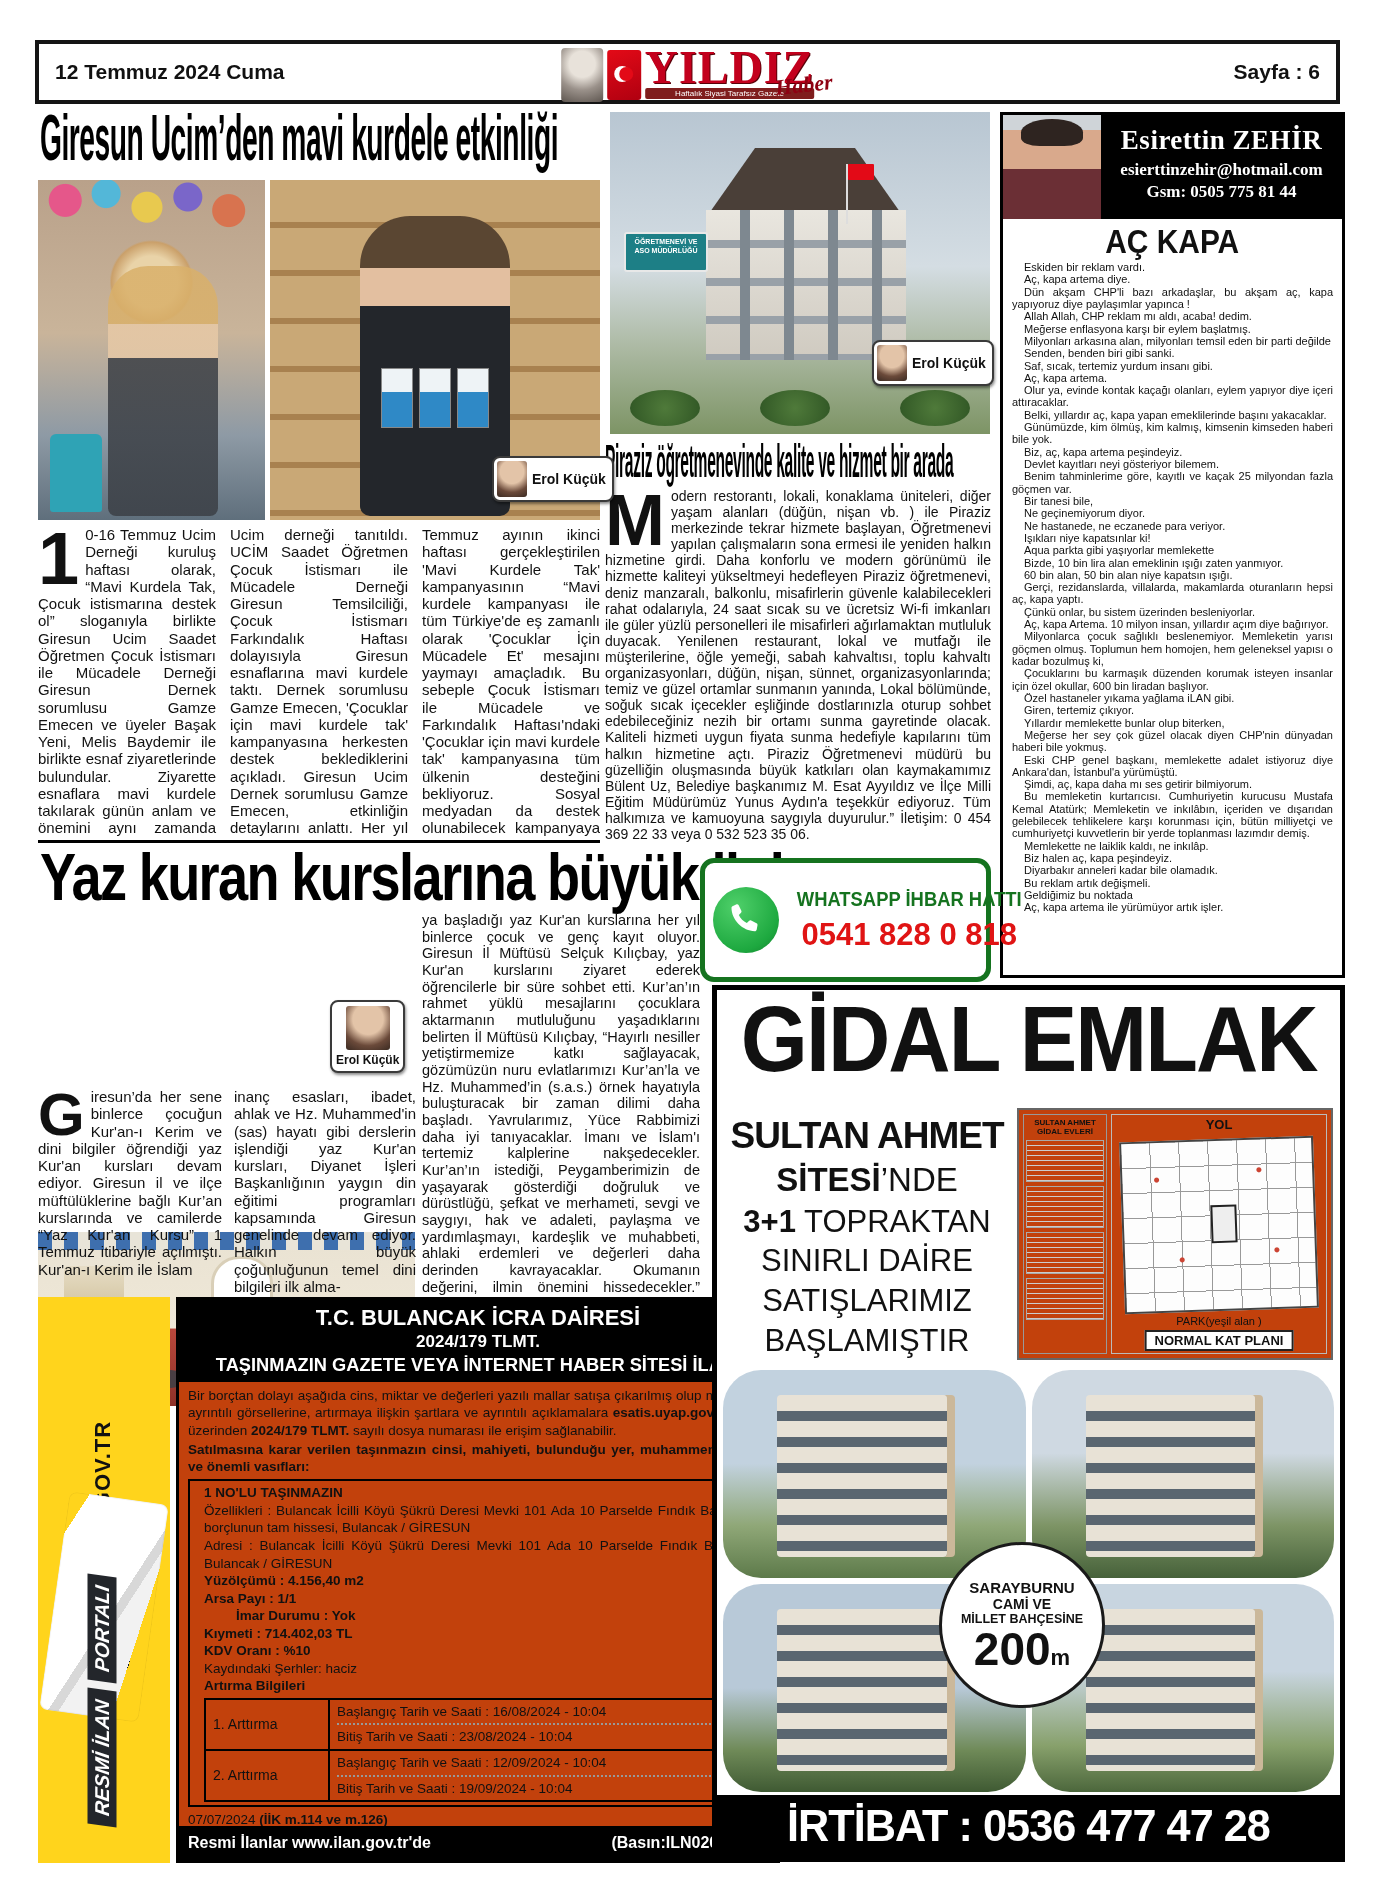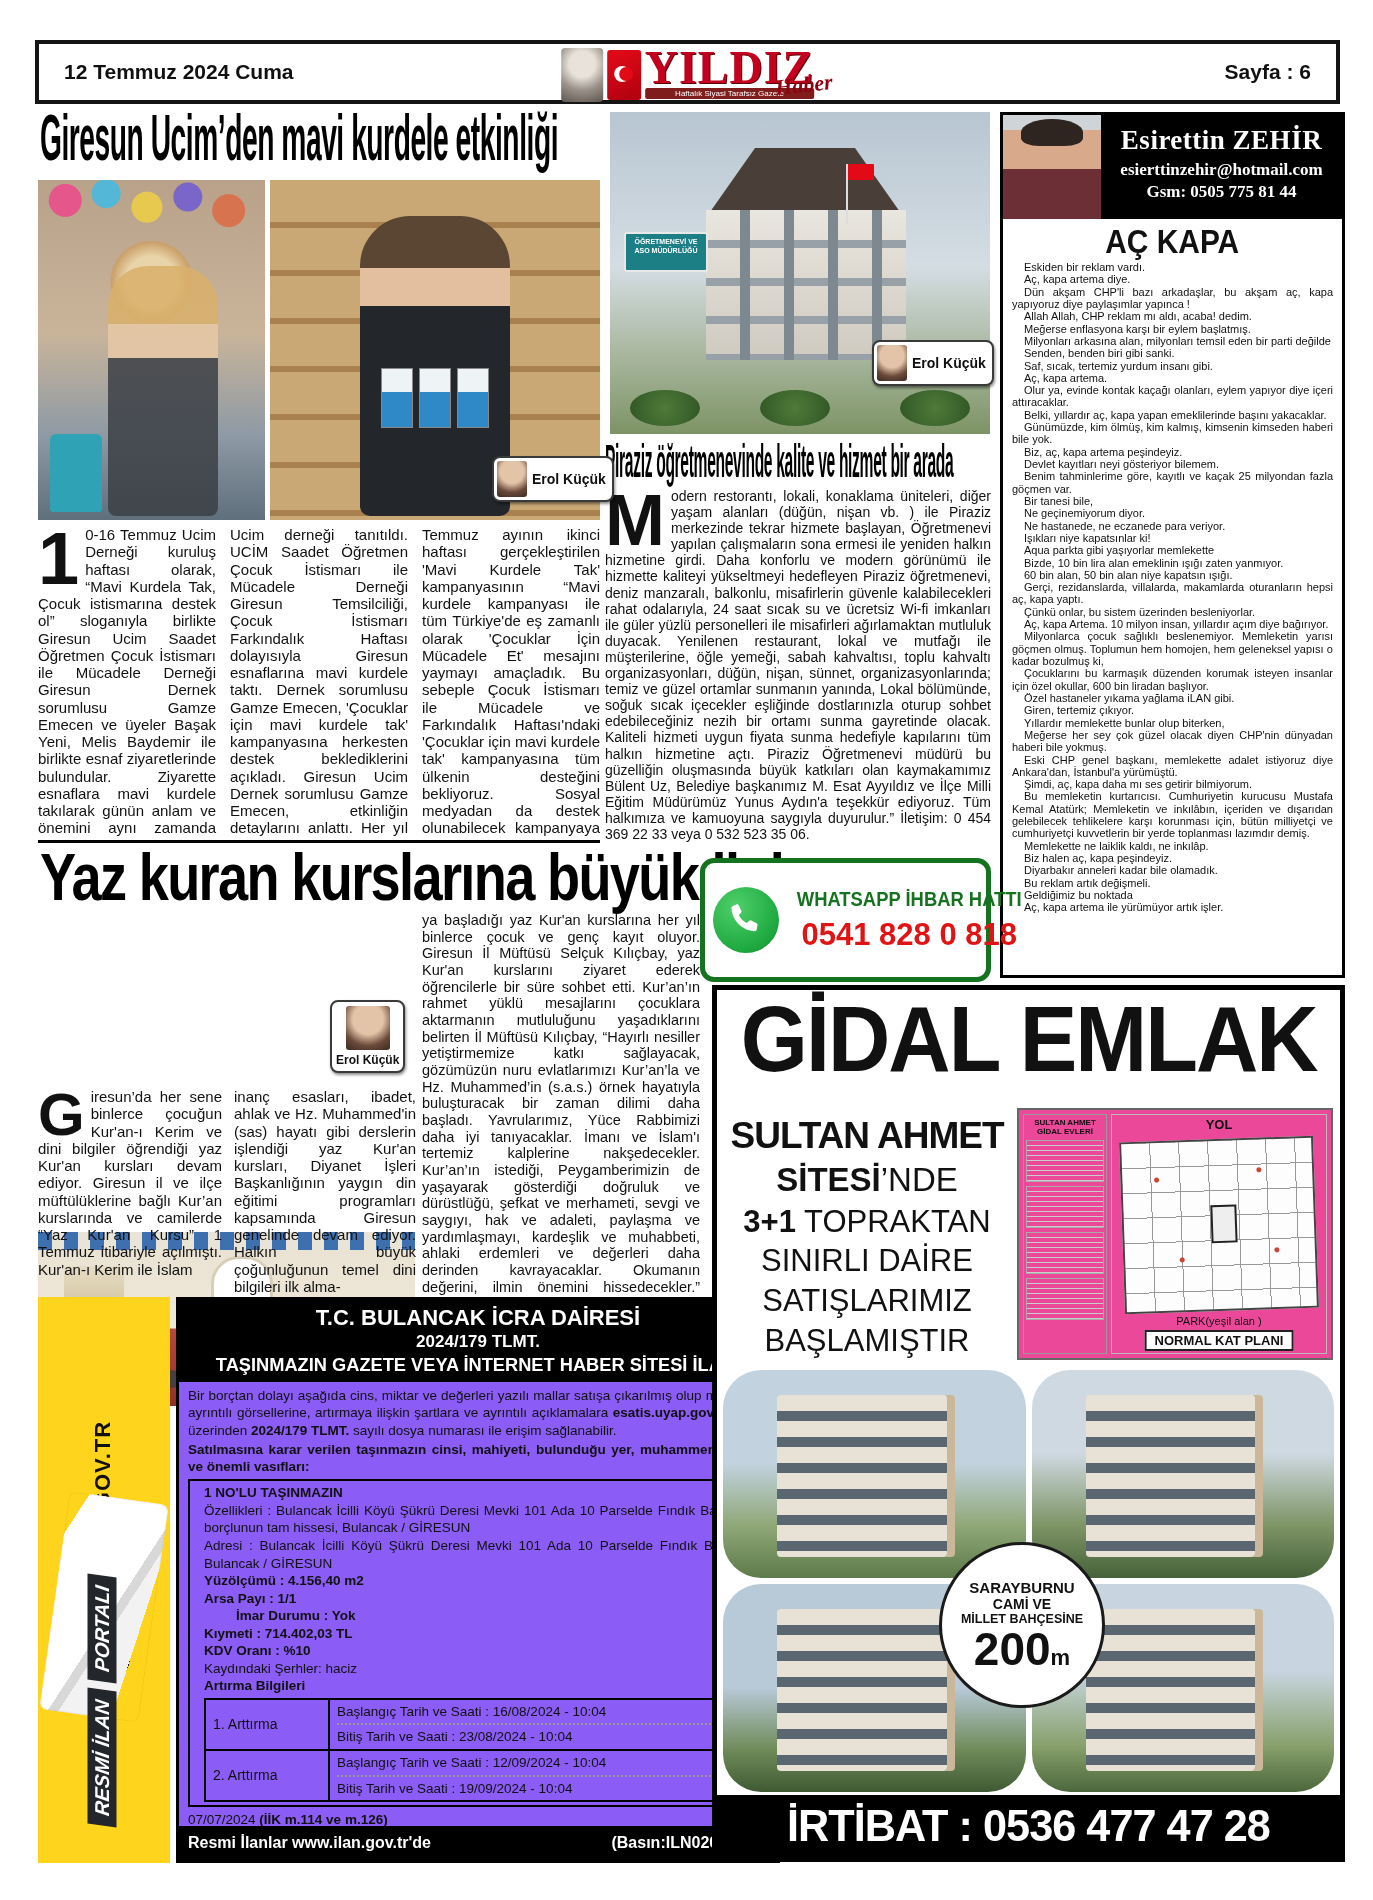--- a/index.html
+++ b/index.html
@@ -2,21 +2,21 @@
 <html lang="tr"><head>
 <meta charset="utf-8">
 <style>
   html,body {margin:0; padding:0; background:#888;}
   .page {position:relative; width:1373px; height:1900px; background:#fff; overflow:hidden;
          font-family:"Liberation Sans", sans-serif; color:#111;}
   .abs {position:absolute;}
 
   
   .masthead {left:35px; top:40px; width:1305px; height:64px; border:4px solid #151515;
-             display:flex; align-items:center; justify-content:space-between; padding:0 25px; box-sizing:border-box; background:#fff;}
+             display:flex; align-items:center; justify-content:space-between; padding:0 16px; box-sizing:border-box; background:#fff;}
   .mast-date,.mast-page {font-size:21px; font-weight:bold; white-space:nowrap;}
   .logo {position:absolute; left:50%; top:2px; transform:translateX(-50%); display:flex; align-items:center; gap:4px; height:58px;}
   .ata {width:42px; height:54px; border-radius:4px;
         background:radial-gradient(circle at 50% 30%, #e8e2da 0 30%, #9a918a 60%, #5d554f 100%);}
   .flag {position:relative; width:34px; height:50px; background:linear-gradient(160deg,#e30a17 0%, #b00010 100%); border-radius:3px;}
   .flag .cres {position:absolute; left:7px; top:16px; width:16px; height:16px; border-radius:50%; background:#fff;}
   .flag .cres:after {content:""; position:absolute; left:5px; top:1px; width:14px; height:14px; border-radius:50%; background:#e30a17;}
   .logo-text {position:relative; height:58px;}
   .yildiz {font-family:"Liberation Serif", serif; font-weight:bold; font-size:46px; line-height:0.95;
            color:#c3001d; text-shadow:1px 1px 0 #5a0008; letter-spacing:1px;}
@@ -107,21 +107,21 @@
   
   .wabox {left:700px; top:858px; width:291px; height:124px; border:5px solid #15731f; border-radius:14px;
           box-sizing:border-box; background:#fff; display:flex; align-items:center; gap:8px; padding:0 8px;}
   .waicon {width:66px; height:66px; flex:none; border-radius:50%;
            background:radial-gradient(circle at 35% 30%, #4fd06a, #1da83f 70%, #147a2c); display:flex; align-items:center; justify-content:center;}
   .watxt {flex:1; text-align:center;}
   .waline1 {color:#15731f; font-weight:bold; font-size:20px; white-space:nowrap; transform:scaleX(0.92); transform-origin:center;}
   .waline2 {color:#e01414; font-weight:bold; font-size:31px; white-space:nowrap; margin-top:6px;}
 
   
-  .legal {left:176px; top:1297px; width:604px; height:566px; border:3px solid #000; box-sizing:border-box; background:#8b5cf6; overflow:hidden;}
+  .legal {left:176px; top:1297px; width:604px; height:566px; border:3px solid #000; box-sizing:border-box; background:#c2410c; overflow:hidden;}
   .lhead {background:#000; color:#fff; text-align:center; padding:5px 4px 6px 4px;}
   .lh1 {font-size:22px; font-weight:bold;}
   .lh2 {font-size:17px; font-weight:bold; margin-top:1px;}
   .lh3 {font-size:19px; font-weight:bold; margin-top:2px; white-space:nowrap; transform:scaleX(0.96); transform-origin:center;}
   .lbody {padding:5px 9px; font-size:13.5px; line-height:1.28; text-align:justify;}
   .lbody b {font-weight:bold;}
   .lpara2 {font-weight:bold; margin-top:2px;}
   .ldetail {border:2px solid #000; margin-top:4px; padding:3px 14px; line-height:1.3;}
   .ltable {width:100%; border-collapse:collapse; margin-top:3px; font-size:13.5px;}
   .ltable td {border:2px solid #000; padding:3px 7px; vertical-align:middle;}
@@ -150,21 +150,21 @@
 
   
   .gidal {left:712px; top:985px; width:633px; height:877px; border:5px solid #000; box-sizing:border-box; background:#fff;}
   .gtitle {text-align:center; font-weight:bold; font-size:88px; line-height:1; margin-top:6px; letter-spacing:-2px; white-space:nowrap;}
   .gtitle span {display:inline-block; transform:scale(0.98,1.05);}
   .gpromo {position:absolute; left:4px; top:122px; width:292px; text-align:center; line-height:1.28; color:#111;}
   .gp1 {font-weight:bold; font-size:37px; letter-spacing:-1px;}
   .gp2 {font-size:33px;} .gp2 b{font-weight:bold;}
   .gp3 {font-size:31px;} .gp3 b{font-weight:bold;}
   .gp4,.gp5,.gp6 {font-size:31px;}
-  .gplan {position:absolute; left:300px; top:118px; width:316px; height:252px; border:2px solid #666; background:#ec4899; display:flex; padding:4px; box-sizing:border-box; gap:4px;}
+  .gplan {position:absolute; left:300px; top:118px; width:316px; height:252px; border:2px solid #666; background:#c2410c; display:flex; padding:4px; box-sizing:border-box; gap:4px;}
   .gplan .panel {width:84px; border:1px solid #999; padding:3px 2px; box-sizing:border-box; font-size:8px; font-weight:bold; text-align:center;}
   .gplan .panel .mini {height:40px; margin-top:4px; border:1px solid #aaa;
       background:repeating-linear-gradient(180deg, transparent 0 4px, #ccc 4px 5px);}
   .gplan .parea {flex:1; position:relative; border:1px solid #bbb;}
   .gyol {text-align:center; font-size:13px; font-weight:bold; padding-top:2px;}
   .gfloor {position:absolute; left:10px; top:24px; right:10px; height:168px; border:2px solid #444; transform:rotate(-2deg);
       background:
         radial-gradient(circle at 18% 22%, #c43 0 2px, transparent 3px),
         radial-gradient(circle at 72% 18%, #c43 0 2px, transparent 3px),
         radial-gradient(circle at 30% 70%, #c43 0 2px, transparent 3px),

